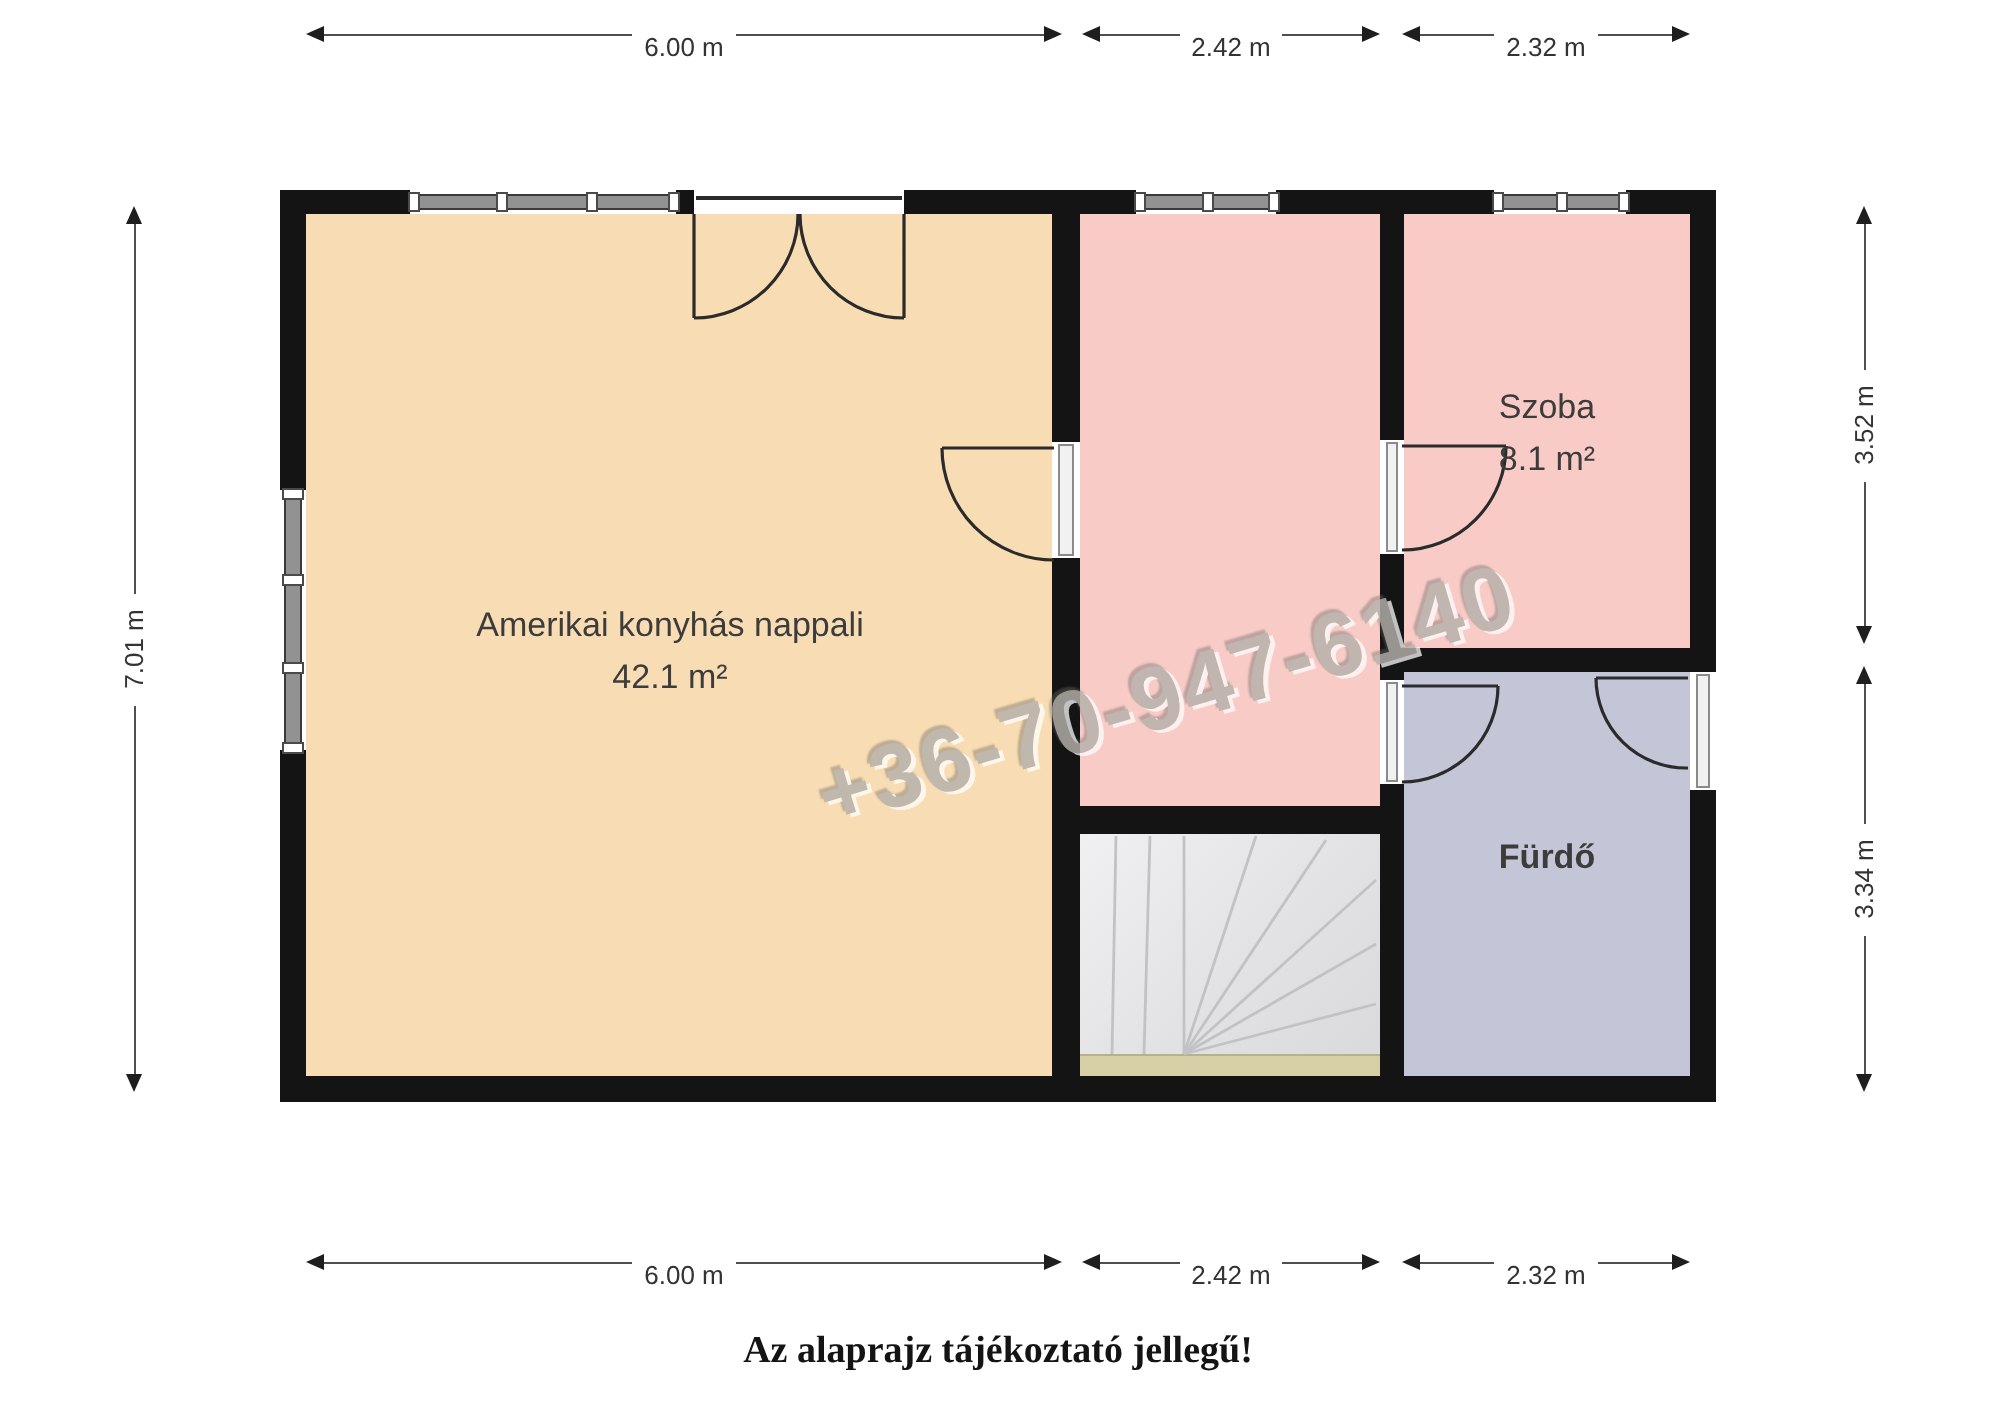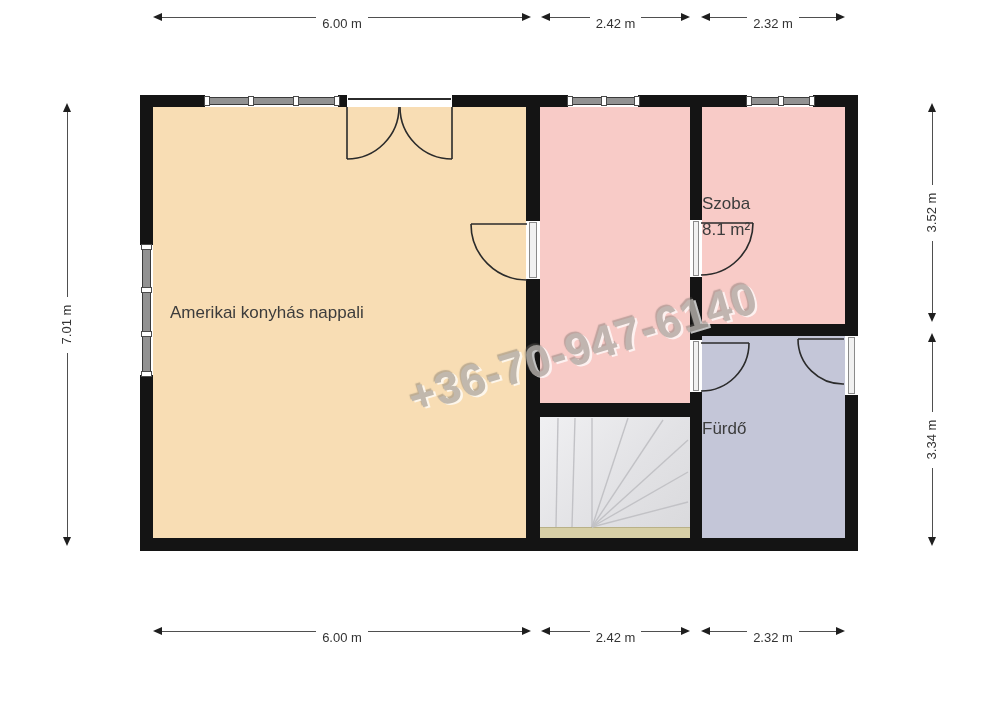--- a/index.html
+++ b/index.html
@@ -24,21 +24,21 @@
   .winv { position:absolute; left:140px; width:13px; background:#fff; z-index:3; }
   .winv .bar { position:absolute; top:0; bottom:0; left:2px; right:2px; background:#929292; border:1px solid #3a3a3a; }
   .winv .tk { position:absolute; left:1px; right:1px; height:4px; background:#fff; border:1px solid #4a4a4a; }
   
   .open { position:absolute; background:#fff; z-index:3; }
   .open .leaf { position:absolute; left:3px; right:3px; top:1px; bottom:1px; background:#f1f1f1; border:1px solid #8a8a8a; }
   .open .leaf-h { position:absolute; left:1px; right:1px; top:3px; height:2px; background:#2b2b2b; }
   
   #linework { position:absolute; left:0; top:0; z-index:4; }
   
-  .room-label { position:absolute; z-index:5; color:#3c3c3c; font-size:17px; line-height:1.55; }
+  .room-label { position:absolute; z-index:5; text-align:center; color:#3c3c3c; font-size:17px; line-height:1.55; }
   
   .dim-h { position:absolute; height:14px; display:flex; align-items:center; color:#333; font-size:13px; z-index:5; }
   .dim-h .ln { flex:1; height:1px; background:#4f4f4f; }
   .dim-h .al { width:0; height:0; border-top:4px solid transparent; border-bottom:4px solid transparent; border-right:9px solid #1e1e1e; }
   .dim-h .ar { width:0; height:0; border-top:4px solid transparent; border-bottom:4px solid transparent; border-left:9px solid #1e1e1e; }
   .dim-h .lb { padding:0 6px; white-space:nowrap;margin-top:12px; }
   .dim-v { position:absolute; width:14px; display:flex; flex-direction:column; align-items:center; color:#333; font-size:13px; z-index:5; }
   .dim-v .ln { flex:1; width:1px; background:#4f4f4f; }
   .dim-v .au { width:0; height:0; border-left:4px solid transparent; border-right:4px solid transparent; border-bottom:9px solid #1e1e1e; }
   .dim-v .ad { width:0; height:0; border-left:4px solid transparent; border-right:4px solid transparent; border-top:9px solid #1e1e1e; }
@@ -139,28 +139,29 @@
       <path d="M592,527 L628,418"></path>
       <path d="M592,527 L663,420"></path>
       <path d="M592,527 L688,440"></path>
       <path d="M592,527 L688,472"></path>
       <path d="M592,527 L688,502"></path>
     </g>
   </svg>
 
   <div class="room-label" style="left:170px; top:300px; width:330px;">
     <div>Amerikai konyhás nappali</div>
+    <div>42.1 m²</div>
   </div>
   <div class="room-label" style="left:540px; top:233px; width:150px;">
   </div>
   <div class="room-label" style="left:702px; top:191px; width:143px;">
     <div>Szoba</div>
     <div>8.1 m²</div>
   </div>
-  <div class="room-label" style="left:702px; top:416px; width:143px;">
+  <div class="room-label" style="left:702px; top:416px; width:143px;font-weight:bold;">
     <div>Fürdő</div>
   </div>
 
   <div class="dim-h" style="left:153px; top:10px; width:378px;">
     <div class="al"></div>
       <div class="ln"></div>
     <div class="lb">6.00 m</div>
     <div class="ln"></div>
       <div class="ar"></div>
   </div>
@@ -225,14 +226,15 @@
       <div class="ln"></div>
     <div class="lb">
         <span>3.34 m</span>
       </div>
     <div class="ln"></div>
       <div class="ad"></div>
   </div>
 
   <div id="watermark">+36-70-947-6140</div>
 
+  <div id="caption">Az alaprajz tájékoztató jellegű!</div>
 
 </div>
 
 </body></html>

